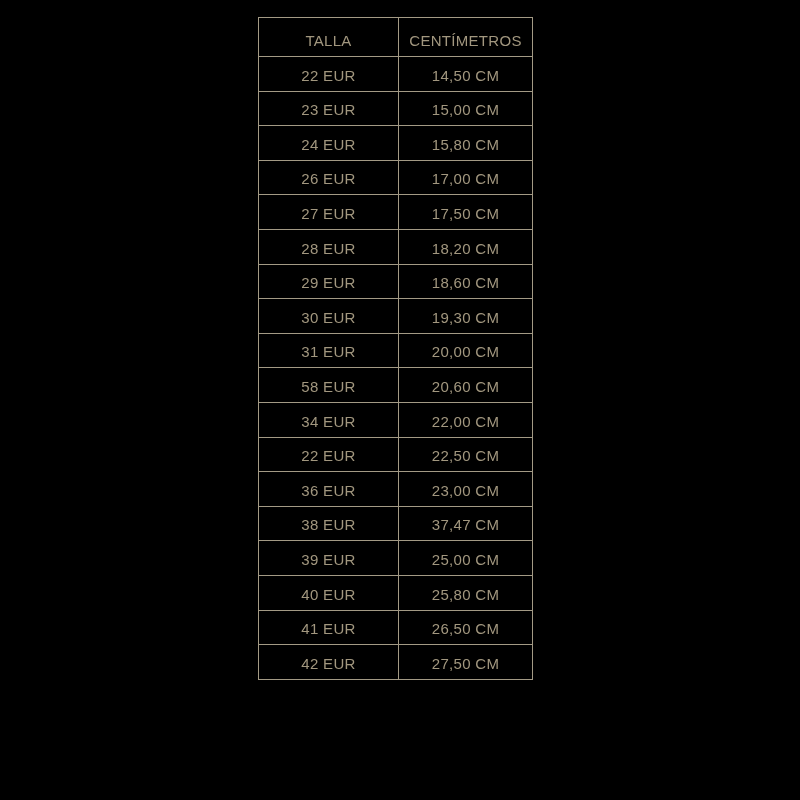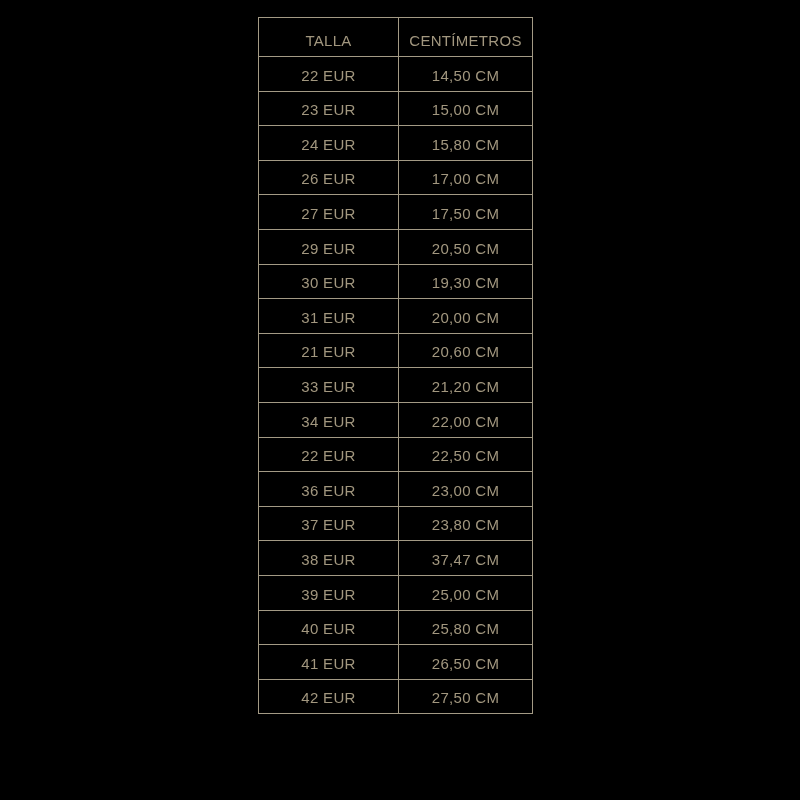--- a/index.html
+++ b/index.html
@@ -73,54 +73,50 @@
         </tr>
         <tr>
           <td>26 EUR</td>
           <td>17,00 CM</td>
         </tr>
         <tr>
           <td>27 EUR</td>
           <td>17,50 CM</td>
         </tr>
         <tr>
+          <td>28 EUR</td>
+          <td>18,20 CM</td>
+        </tr>
+        <tr>
           <td>29 EUR</td>
-          <td>20,50 CM</td>
+          <td>18,60 CM</td>
         </tr>
         <tr>
           <td>30 EUR</td>
           <td>19,30 CM</td>
         </tr>
         <tr>
           <td>31 EUR</td>
           <td>20,00 CM</td>
         </tr>
         <tr>
-          <td>21 EUR</td>
+          <td>58 EUR</td>
           <td>20,60 CM</td>
-        </tr>
-        <tr>
-          <td>33 EUR</td>
-          <td>21,20 CM</td>
         </tr>
         <tr>
           <td>34 EUR</td>
           <td>22,00 CM</td>
         </tr>
         <tr>
           <td>22 EUR</td>
           <td>22,50 CM</td>
         </tr>
         <tr>
           <td>36 EUR</td>
           <td>23,00 CM</td>
-        </tr>
-        <tr>
-          <td>37 EUR</td>
-          <td>23,80 CM</td>
         </tr>
         <tr>
           <td>38 EUR</td>
           <td>37,47 CM</td>
         </tr>
         <tr>
           <td>39 EUR</td>
           <td>25,00 CM</td>
         </tr>
         <tr>

